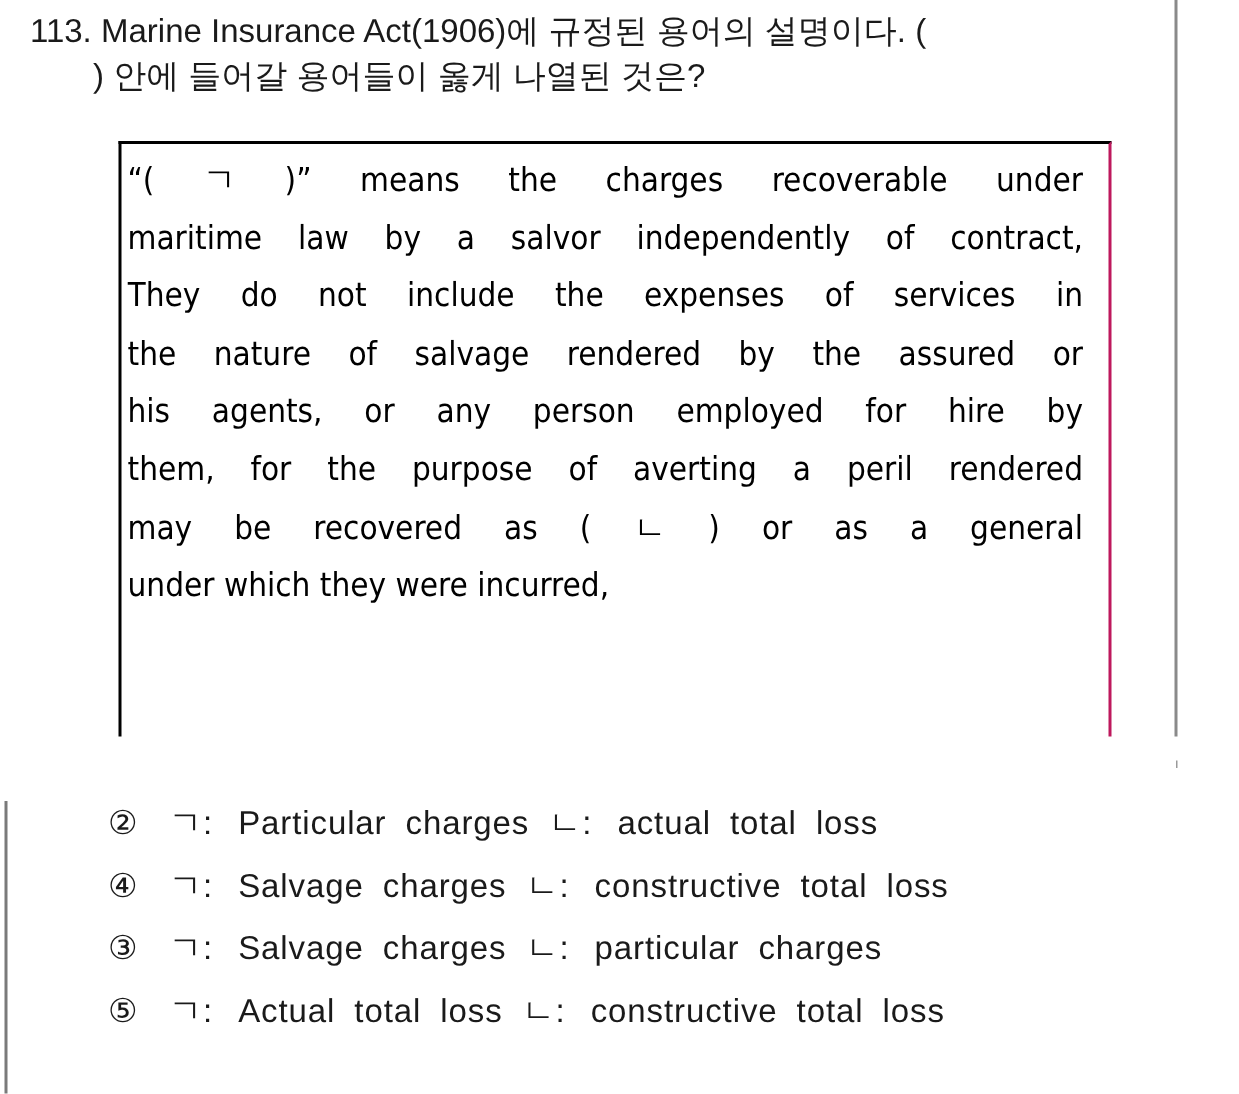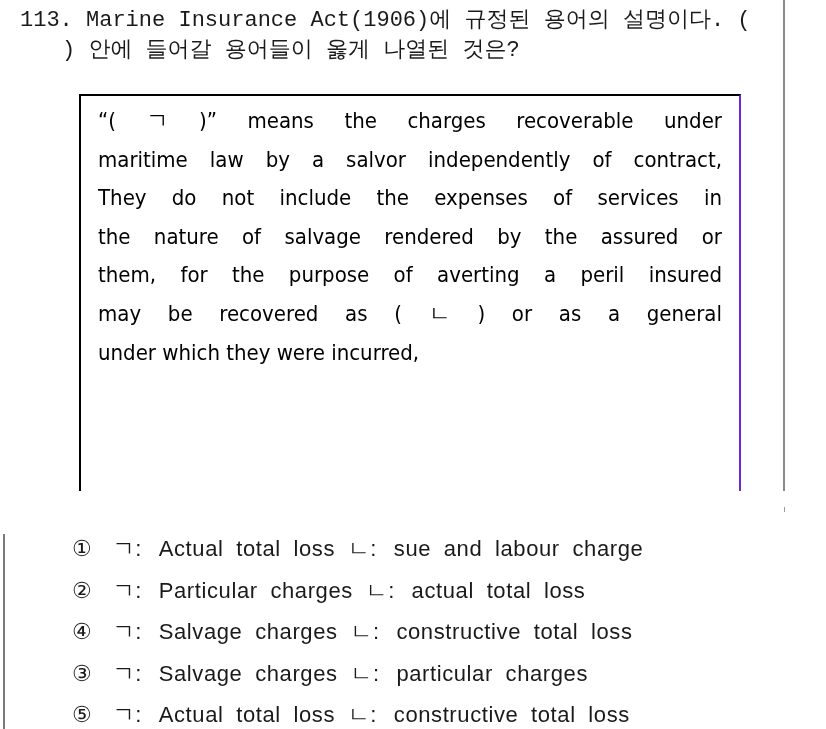--- a/index.html
+++ b/index.html
@@ -1,32 +1,32 @@
 <!DOCTYPE html>
 <html><head>
 <meta charset="utf-8">
 <style>
   html, body { margin: 0; padding: 0; background: #ffffff; }
   body { width: 826px; height: 729px; position: relative; overflow: hidden; color: #111; }
   .question {
     position: absolute; left: 20px; top: 6px; width: 770px;
-    font-family: Liberation Mono, monospace; font-size: 22px; line-height: 30px;
+    font-family: Liberation Sans, sans-serif; font-size: 22px; line-height: 30px;
     color: #1a1a1a;
   }
   .question .num { display: inline; }
   .question .line2 { display: block; padding-left: 42px; }
   .vline-right {
     position: absolute; left: 783px; top: 0; width: 2px; height: 491px; background: #8a8a8a;
   }
   .tick { position: absolute; left: 784px; top: 507px; width: 1px; height: 5px; background: #9a9a9a; }
   .passage {
     position: absolute; left: 79px; top: 94px; width: 662px; height: 397px;
-    border-left: 2px solid #000; border-right: 2px solid #6d28d9; border-top: 2px solid #000;
+    border-left: 2px solid #000; border-right: 2px solid #be185d; border-top: 2px solid #000;
     box-sizing: border-box;
-    padding: 6px 17px 0 17px;
+    padding: 6px 17px 0 4px;
     font-family: "DejaVu Sans Condensed", "DejaVu Sans", sans-serif;
     font-size: 22px; line-height: 38.6px;
     text-align: justify; color: #000;
   }
   .passage .pline { display: block; text-align: justify; text-align-last: justify; white-space: nowrap; overflow: hidden; }
   .passage .pline.last { text-align-last: left; }
   .vline-left { position: absolute; left: 3px; top: 534px; width: 2px; height: 195px; background: #7a7a7a; }
   .options {
     position: absolute; left: 72px; top: 530px; width: 720px;
     font-family: "Liberation Sans", sans-serif; font-size: 22px; letter-spacing: 0.6px; word-spacing: 6px;
@@ -46,35 +46,29 @@
 </div>
 
 <div class="vline-right"></div>
 <div class="tick"></div>
 
 <div class="passage">
   <span class="pline">“( ㄱ )” means the charges recoverable under</span>
   <span class="pline">maritime law by a salvor independently of contract,</span>
   <span class="pline">They do not include the expenses of services in</span>
   <span class="pline">the nature of salvage rendered by the assured or</span>
-  <span class="pline">them, for the purpose of averting a peril insured</span>
+  <span class="pline">his agents, or any person employed for hire by</span>
+  <span class="pline">them, for the purpose of averting a peril rendered</span>
   <span class="pline">may be recovered as ( ㄴ ) or as a general</span>
   <span class="pline last">under which they were incurred,</span>
 </div>
 
 <div class="vline-left"></div>
 
 <div class="options">
-  <div class="option">
-    <span class="marker">①</span>
-    <span class="sym">ㄱ:</span>
-    <span>Actual total loss</span>
-    <span class="sym">ㄴ:</span>
-    <span>sue and labour charge</span>
-  </div>
   <div class="option">
     <span class="marker">②</span>
     <span class="sym">ㄱ:</span>
     <span>Particular charges</span>
     <span class="sym">ㄴ:</span>
     <span>actual total loss</span>
   </div>
   <div class="option">
     <span class="marker">④</span>
     <span class="sym">ㄱ:</span>

